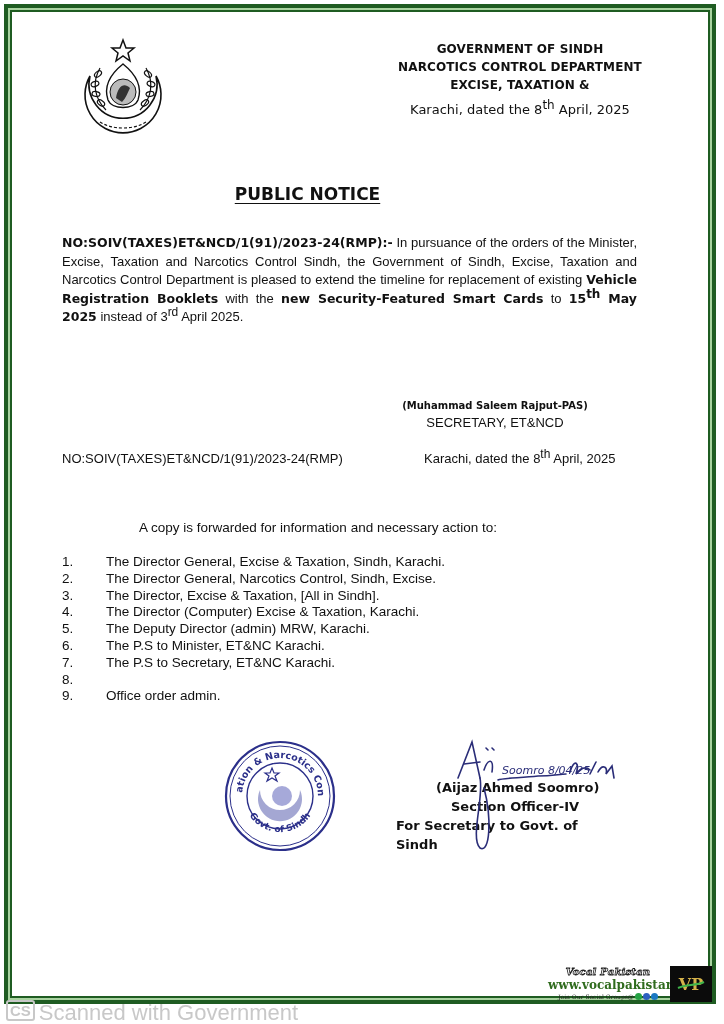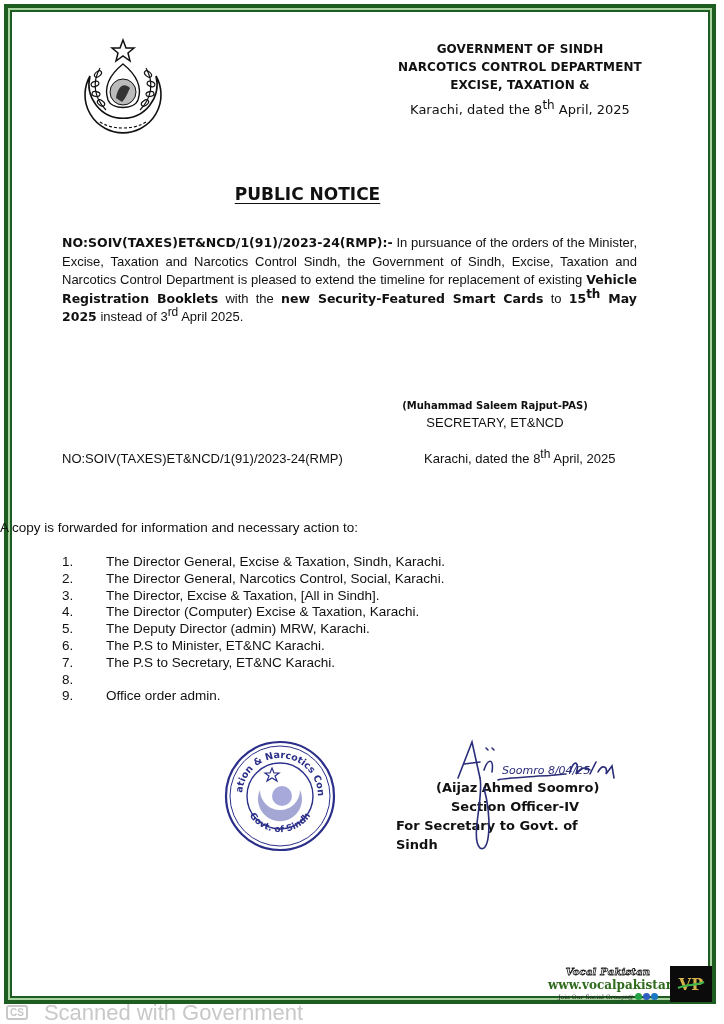--- a/index.html
+++ b/index.html
@@ -39,37 +39,37 @@
     .body-para b { font-family: "DejaVu Sans", sans-serif; font-size: 12.5px; }
 
     .signer1 { left: 360px; top: 400px; width: 270px; text-align: center; font-family: "Liberation Sans", sans-serif; }
     .signer1 .name { font-weight: bold; font-size: 10px; font-family: "DejaVu Sans", sans-serif; }
     .signer1 .desig { font-size: 13px; margin-top: 4px; }
 
     .ref-row { left: 62px; top: 451px; width: 600px; font-size: 13px; font-family: "Liberation Sans", sans-serif; }
     .ref-row .ref { position: absolute; left: 0; }
     .ref-row .date { position: absolute; left: 362px; }
 
-    .copy-intro { left: 0; width: 636px; top: 520px; text-align: left; font-size: 13.5px; font-family: "Liberation Sans", sans-serif; }
+    .copy-intro { left: 0; width: 636px; top: 520px; text-align: center; font-size: 13.5px; font-family: "Liberation Sans", sans-serif; }
 
     .dist-list { left: 62px; top: 554px; width: 560px; margin: 0; padding: 0; list-style: none; font-family: "Liberation Sans", sans-serif; font-size: 13.5px; }
     .dist-list li { height: 16.8px; line-height: 16.8px; position: relative; }
     .dist-list .num { position: absolute; left: 0; width: 30px; }
     .dist-list .txt { position: absolute; left: 44px; }
 
     .stamp { left: 222px; top: 738px; width: 116px; height: 116px; }
 
     .signer2 { left: 360px; top: 778px; width: 260px; font-family: "DejaVu Sans", sans-serif; font-weight: bold; font-size: 13px; }
     .signer2 div { line-height: 19px; margin-left: 36px; }
     .signer2 .n { padding-left: 40px; }
     .signer2 .d { padding-left: 55px; }
     .signature { left: 440px; top: 738px; width: 210px; height: 120px; }
 
     .scanner { left: 6px; top: 1000px; font-size: 22px; color: #c8c8c8; font-family: "Liberation Sans", sans-serif; white-space: nowrap; }
-    .scanner .cs { display: inline-block; border: 2px solid #c8c8c8; border-radius: 3px; font-size: 10px; font-weight: bold; padding: 0 2px; margin-right: 16px; vertical-align: 4px; }
+    .scanner .cs { display: inline-block; border: 2px solid #c8c8c8; border-radius: 3px; font-size: 15px; font-weight: bold; padding: 0 2px; margin-right: 4px; vertical-align: 4px; }
 
     .wm { left: 548px; top: 966px; width: 120px; text-align: center; }
     .wm .brand { font-family: "DejaVu Serif", serif; font-style: italic; font-weight: bold; font-size: 10px; color: #fff; -webkit-text-stroke: 0.8px #222; letter-spacing: 0.2px; }
     .wm .url { font-family: "DejaVu Serif", serif; font-weight: bold; font-size: 12px; color: #2f6b1d; margin-top: 1px; }
     .wm .join { font-family: "DejaVu Serif", serif; font-size: 6px; color: #222; margin-top: 1px; }
     .wm .dot { display: inline-block; width: 7px; height: 7px; border-radius: 50%; vertical-align: -1px; margin-left: 1px; }
     .wm-logo { left: 670px; top: 966px; width: 42px; height: 36px; background: #0b0b0b; }
   </style>
 </head>
 <body>
@@ -124,21 +124,21 @@
 
 <div class="abs copy-intro">A copy is forwarded for information and necessary action to:</div>
 
 <ol class="abs dist-list">
   <li>
       <span class="num">1.</span>
       <span class="txt">The Director General, Excise &amp; Taxation, Sindh, Karachi.</span>
     </li>
   <li>
       <span class="num">2.</span>
-      <span class="txt">The Director General, Narcotics Control, Social, Karachi.</span>
+      <span class="txt">The Director General, Narcotics Control, Sindh, Excise.</span>
     </li>
   <li>
       <span class="num">3.</span>
       <span class="txt">The Director, Excise &amp; Taxation, [All in Sindh].</span>
     </li>
   <li>
       <span class="num">4.</span>
       <span class="txt">The Director (Computer) Excise &amp; Taxation, Karachi.</span>
     </li>
   <li>

